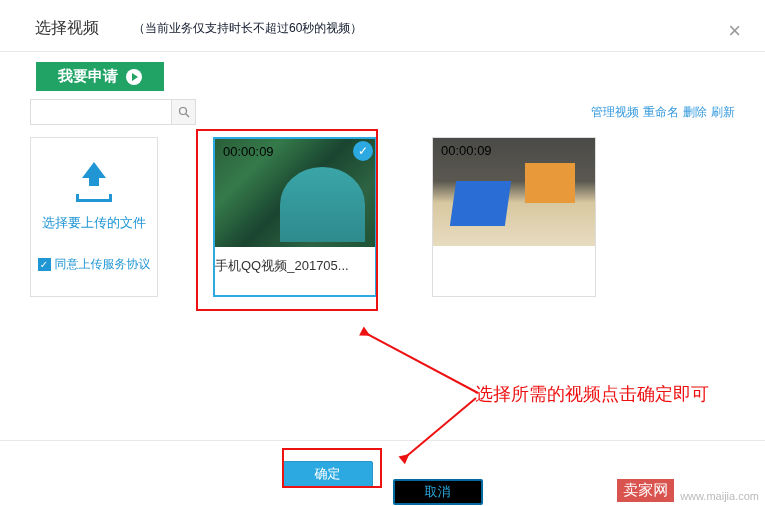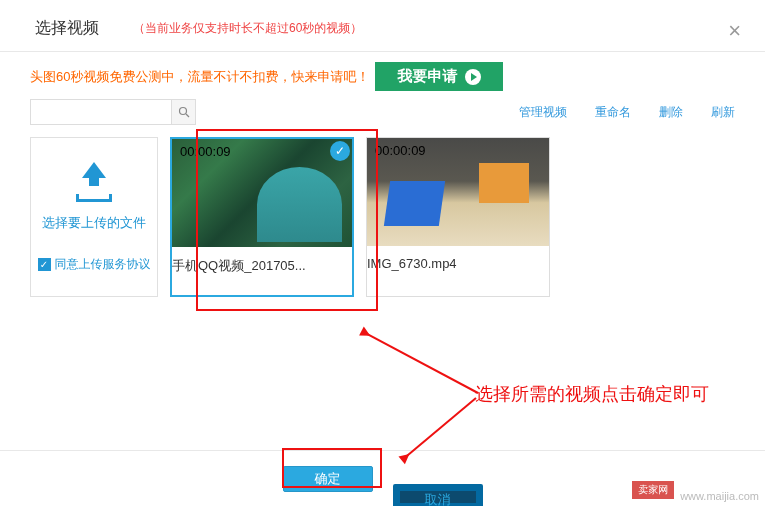--- a/index.html
+++ b/index.html
@@ -1,75 +1,74 @@
 <!DOCTYPE html>
 <html><head>
   <meta charset="utf-8">
   <style>
     * { margin: 0; padding: 0; box-sizing: border-box; font-family: "Microsoft YaHei", Arial, sans-serif; }
     body { width: 765px; height: 506px; background: #fff; position: relative; overflow: hidden; }
     .header { padding: 18px 20px 12px 35px; border-bottom: 1px solid #e8e8e8; display: flex; align-items: center; gap: 28px; }
     .header-title { font-size: 16px; color: #333; }
-    .header-subtitle { font-size: 12px; color: #ef4444; margin-left: 6px; }
+    .header-subtitle { font-size: 12px; color: #0f172a; margin-left: 6px; }
     .close-btn { position: absolute; right: 24px; top: 18px; font-size: 22px; color: #999; cursor: pointer; font-weight: 300; }
     .notice-bar { margin: 10px 30px 8px 30px; display: flex; align-items: center; }
     .notice-text { color: #ff6600; font-size: 13px; }
     .apply-btn { background: #21a366; color: #fff; font-size: 15px; padding: 5px 22px; border: none; cursor: pointer; margin-left: 6px; display: inline-flex; align-items: center; font-weight: bold; }
     .play-circle { width: 16px; height: 16px; border-radius: 50%; background: #fff; display: inline-flex; align-items: center; justify-content: center; margin-left: 8px; }
     .play-triangle { width: 0; height: 0; border-left: 6px solid #21a366; border-top: 4px solid transparent; border-bottom: 4px solid transparent; margin-left: 2px; }
     .toolbar { display: flex; justify-content: space-between; align-items: center; margin: 8px 30px 12px 30px; }
     .search-wrap { display: flex; border: 1px solid #ddd; }
     .search-input { width: 140px; height: 24px; border: none; padding: 0 6px; font-size: 12px; outline: none; }
     .search-btn { width: 24px; height: 24px; border: none; border-left: 1px solid #ddd; background: #f5f5f5; cursor: pointer; display: flex; align-items: center; justify-content: center; }
-    .links { display: flex; gap: 28px; }
+    .links { display: flex; gap: 4px; }
     .links a { color: #3399dd; font-size: 12px; text-decoration: none; cursor: pointer; }
     .content { display: flex; gap: 12px; padding: 0 30px; }
     .upload-card { width: 128px; height: 160px; border: 1px solid #e0e0e0; display: flex; flex-direction: column; align-items: center; justify-content: center; cursor: pointer; }
     .upload-icon { width: 40px; height: 40px; margin-bottom: 12px; position: relative; }
     .upload-arrow { position: absolute; left: 50%; top: 0; transform: translateX(-50%); width: 0; height: 0; border-left: 12px solid transparent; border-right: 12px solid transparent; border-bottom: 16px solid #2196d4; }
     .upload-stem { position: absolute; left: 50%; top: 14px; transform: translateX(-50%); width: 10px; height: 10px; background: #2196d4; }
     .upload-base { position: absolute; bottom: 0; left: 2px; right: 2px; height: 8px; border: 3px solid #2196d4; border-top: none; }
     .upload-text { color: #2196d4; font-size: 13px; }
     .agreement { margin-top: 24px; font-size: 12px; color: #2196d4; display: flex; align-items: center; gap: 4px; }
     .checkbox { width: 13px; height: 13px; background: #2196d4; border: 1px solid #2196d4; display: inline-flex; align-items: center; justify-content: center; color: #fff; font-size: 10px; }
-    .video-card { width: 184px; height: 160px; border: 1px solid #ddd; background: #fff; position: relative; }
+    .video-card { width: 164px; height: 160px; border: 1px solid #ddd; background: #fff; position: relative; margin-left: 43px; }
     .video-card.selected { border: 2px solid #2ba9e0; }
     .video-thumb { width: 100%; height: 108px; position: relative; overflow: hidden; }
     .thumb1 { background: linear-gradient(135deg, #2a5f3a 0%, #357a4a 25%, #1a4530 50%, #2d6342 75%, #1f5235 100%); }
     .thumb1::after { content: ''; position: absolute; right: 10px; bottom: 5px; width: 85px; height: 75px; background: linear-gradient(to bottom, #3aa5a8 0%, #2e8a8d 100%); border-radius: 50% 50% 0 0; }
     .thumb2 { background: linear-gradient(to bottom, #4a4a48 0%, #5a5850 40%, #d8c8a0 60%, #e8dcc0 100%); }
     .thumb2::before { content: ''; position: absolute; left: 20px; bottom: 20px; width: 55px; height: 45px; background: #2a6dd4; transform: skewX(-8deg); }
     .thumb2::after { content: ''; position: absolute; right: 20px; top: 25px; width: 50px; height: 40px; background: #e89a3a; }
     .duration-badge { position: absolute; top: 3px; left: 3px; color: #000; font-size: 13px; padding: 2px 5px; z-index: 5; font-weight: 500; }
     .check-badge { position: absolute; top: 2px; right: 2px; width: 20px; height: 20px; background: #2ba9e0; border-radius: 50%; display: flex; align-items: center; justify-content: center; color: #fff; font-size: 12px; z-index: 5; }
     .video-name { padding: 10px 0; font-size: 13px; color: #333; white-space: nowrap; overflow: hidden; text-overflow: ellipsis; }
     .annotation-box1 { position: absolute; left: 196px; top: 129px; width: 182px; height: 182px; border: 2px solid #e11; pointer-events: none; z-index: 10; }
     .annotation-box2 { position: absolute; left: 282px; top: 448px; width: 100px; height: 40px; border: 2px solid #e11; pointer-events: none; z-index: 10; }
     .annotation-text { position: absolute; left: 475px; top: 382px; color: #e11; font-size: 18px; z-index: 10; }
     .arrow-line { position: absolute; background: #e11; z-index: 9; transform-origin: 0 50%; height: 2px; }
     .arrow-line::after { content: ''; position: absolute; right: -2px; top: -4px; width: 0; height: 0; border-right: 10px solid #e11; border-top: 5px solid transparent; border-bottom: 5px solid transparent; }
-    .footer { position: absolute; bottom: 0; left: 0; right: 0; height: 56px; border-top: 1px solid #e8e8e8; display: flex; align-items: center; justify-content: center; gap: 20px; background: #fff; }
+    .footer { position: absolute; bottom: 0; left: 0; right: 0; height: 66px; border-top: 1px solid #e8e8e8; display: flex; align-items: center; justify-content: center; gap: 20px; background: #fff; }
     .btn { width: 90px; height: 26px; font-size: 13px; border-radius: 2px; cursor: pointer; }
     .btn-ok { background: #2ba9e0; color: #fff; border: 1px solid #2696c9; }
-    .btn-cancel { background: #0c4a6e; color: #2ba9e0; border: 7px solid #0369a1; margin-top: 36px; }
+    .btn-cancel { background: #000000; color: #2ba9e0; border: 2px solid #0369a1; margin-top: 36px; }
     .watermark { position: absolute; right: 6px; bottom: 4px; font-size: 11px; color: #d9534f; z-index: 20; display: flex; align-items: center; gap: 6px; }
-    .wm-badge { background: #d9534f; color: #fff; padding: 2px 6px; font-size: 10px; }
+    .wm-badge { background: #d9534f; color: #fff; padding: 2px 6px; font-size: 15px; }
     .wm-url { color: #bbb; margin-top: 12px; }
   </style>
 </head>
 <body>
 
 <div class="header">
   <span class="header-title">选择视频</span>
   <span class="header-subtitle">（当前业务仅支持时长不超过60秒的视频）</span>
 </div>
 <div class="close-btn">×</div>
 
 <div class="notice-bar">
-  <span class="notice-text">头图60秒视频免费公测中，流量不计不扣费，快来申请吧！</span>
   <button class="apply-btn">
     <span>我要申请</span>
     <span class="play-circle">
         <span class="play-triangle"></span>
       </span>
   </button>
 </div>
 
 <div class="toolbar">
   <div class="search-wrap">
@@ -108,21 +107,20 @@
       <div class="duration-badge">00:00:09</div>
       <div class="check-badge">✓</div>
     </div>
     <div class="video-name">手机QQ视频_201705...</div>
   </div>
 
   <div class="video-card">
     <div class="video-thumb thumb2">
       <div class="duration-badge">00:00:09</div>
     </div>
-    <div class="video-name">IMG_6730.mp4</div>
   </div>
 </div>
 
 <div class="annotation-box1"></div>
 <div class="annotation-box2"></div>
 <div class="arrow-line" style="left:478px; top:392px; width:130px; transform: rotate(-152deg);"></div>
 <div class="arrow-line" style="left:476px; top:397px; width:95px; transform: rotate(140deg);"></div>
 <div class="annotation-text">选择所需的视频点击确定即可</div>
 
 <div class="footer">

